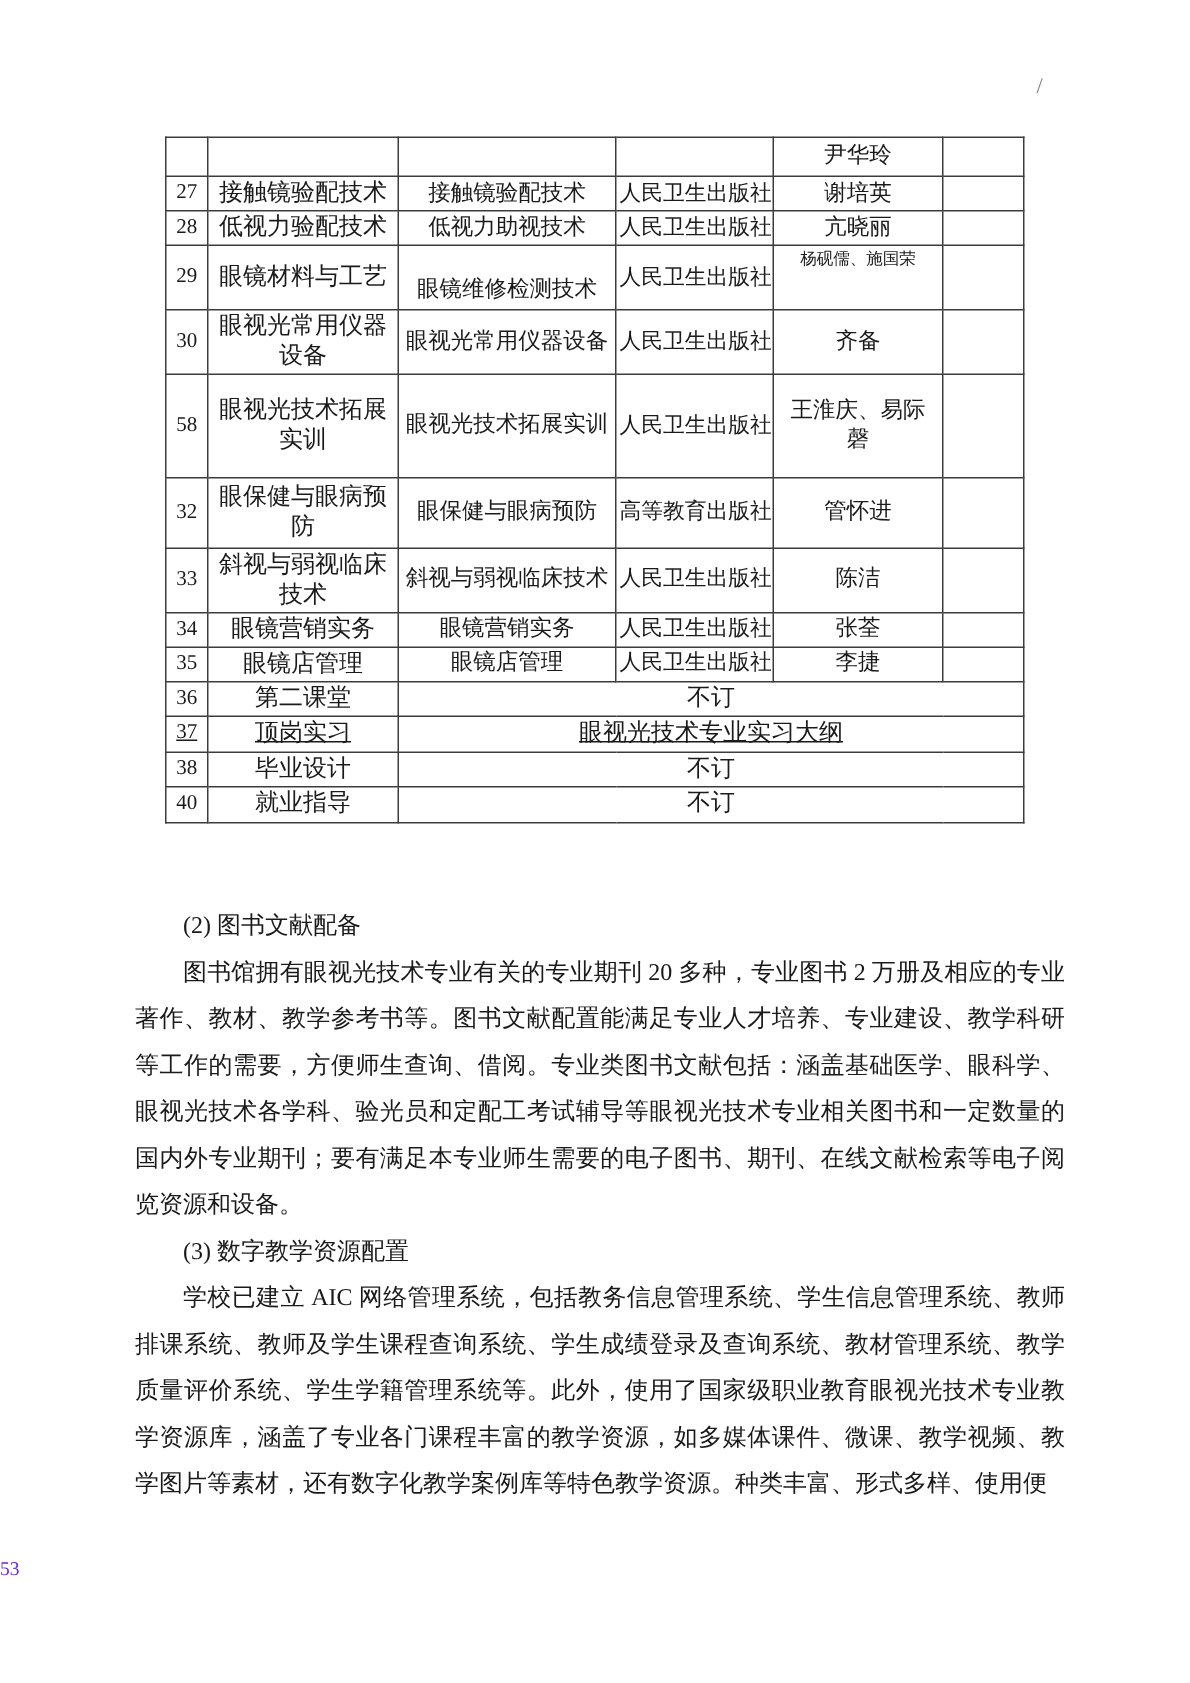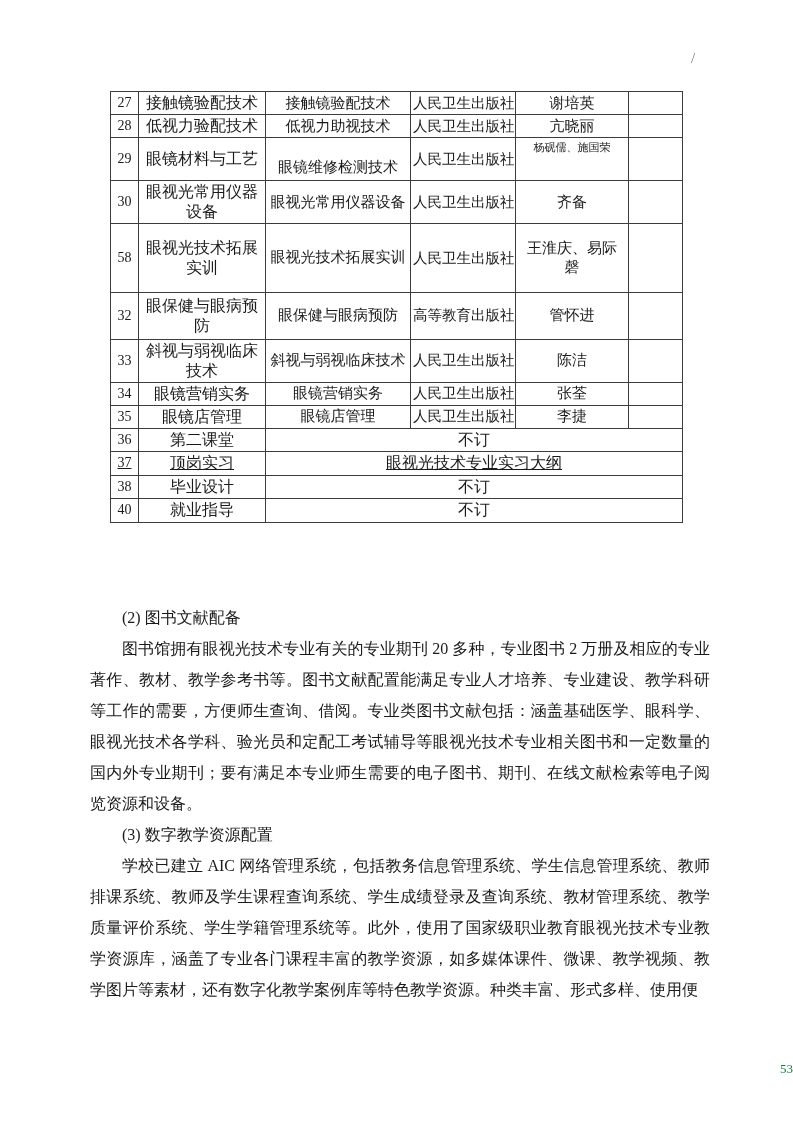--- a/index.html
+++ b/index.html
@@ -37,40 +37,48 @@
   table.booktable td.span{font-size:16px;}
   .content{
     position:absolute;left:90px;top:602px;width:620px;
     font-size:16px;line-height:31px;
     text-align:justify;text-justify:inter-ideograph;
   }
   .content .head{text-indent:2em;}
   .content p{margin:0;text-indent:2em;}
   .pagenum{
     position:absolute;top:1038px;left:0;width:100%;
-    text-align:right;font-size:13px;color:#15803d;margin-top:23px;
+    text-align:left;font-size:13px;color:#6d28d9;
   }
 </style>
 </head>
 <body>
 
 <div class="page">
 
   <div class="slash">/</div>
 
   <table class="booktable">
     <colgroup>
       <col style="width:28px">
       <col style="width:127px">
       <col style="width:145px">
       <col style="width:105px">
       <col style="width:113px">
       <col style="width:54px">
     </colgroup>
     <tbody>
+        <tr style="height: 26px;">
+          <td class="num"></td>
+          <td class="course"></td>
+          <td class="textbook"></td>
+          <td class="publisher"></td>
+          <td class="author">尹华玲</td>
+          <td class="extra"></td>
+        </tr>
         <tr style="height: 23px;">
           <td class="num">27</td>
           <td class="course">接触镜验配技术</td>
           <td class="textbook">接触镜验配技术</td>
           <td class="publisher">人民卫生出版社</td>
           <td class="author">谢培英</td>
           <td class="extra"></td>
         </tr>
         <tr style="height: 23px;">
           <td class="num">28</td>

